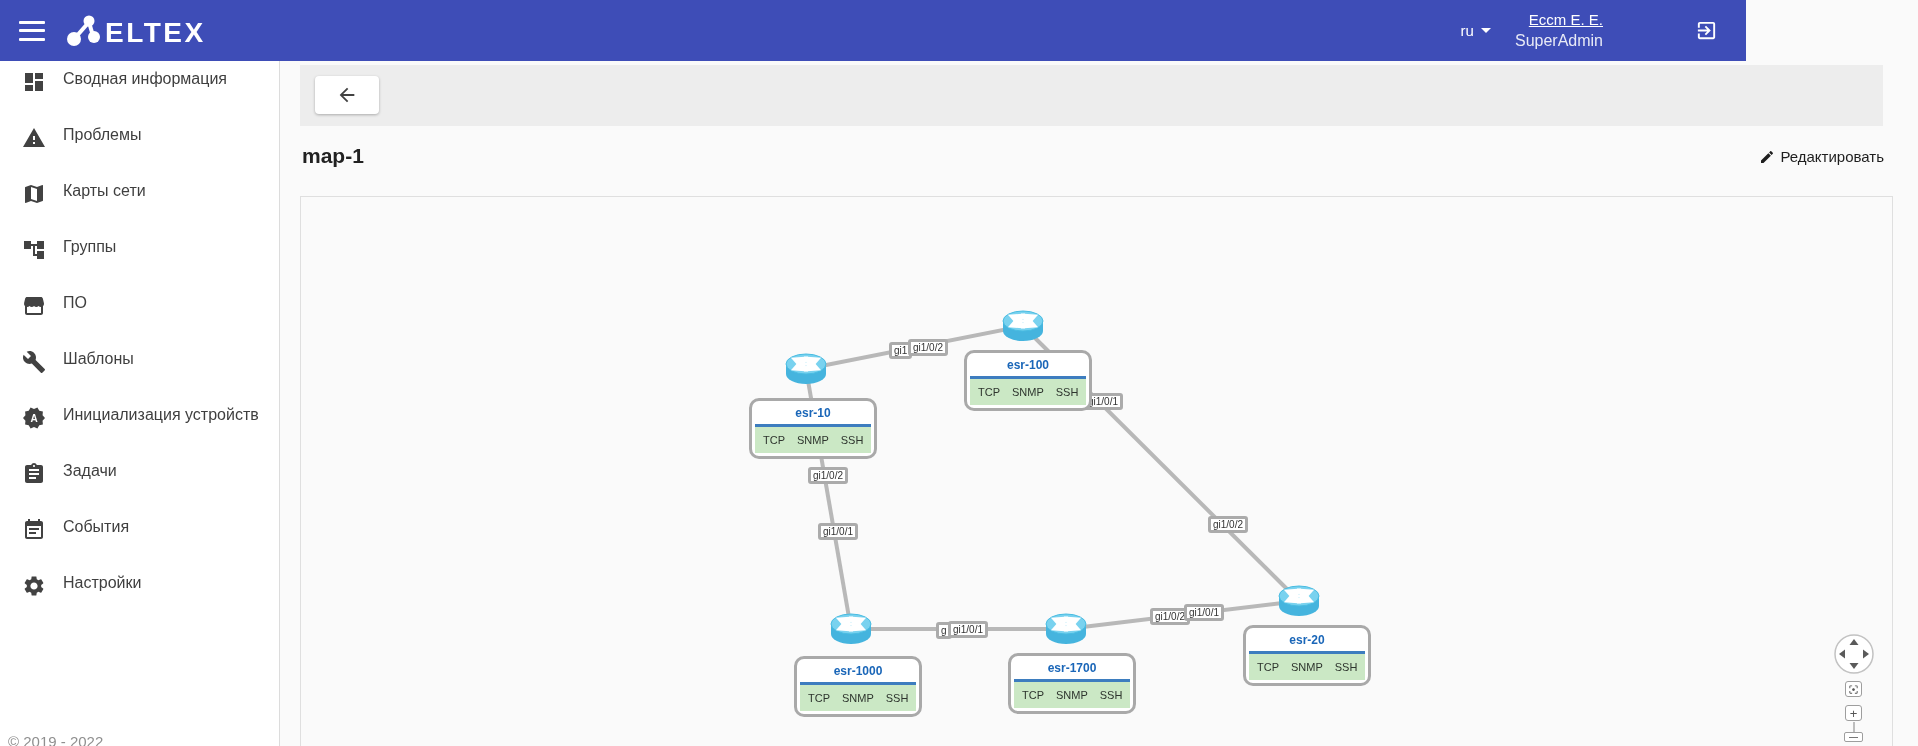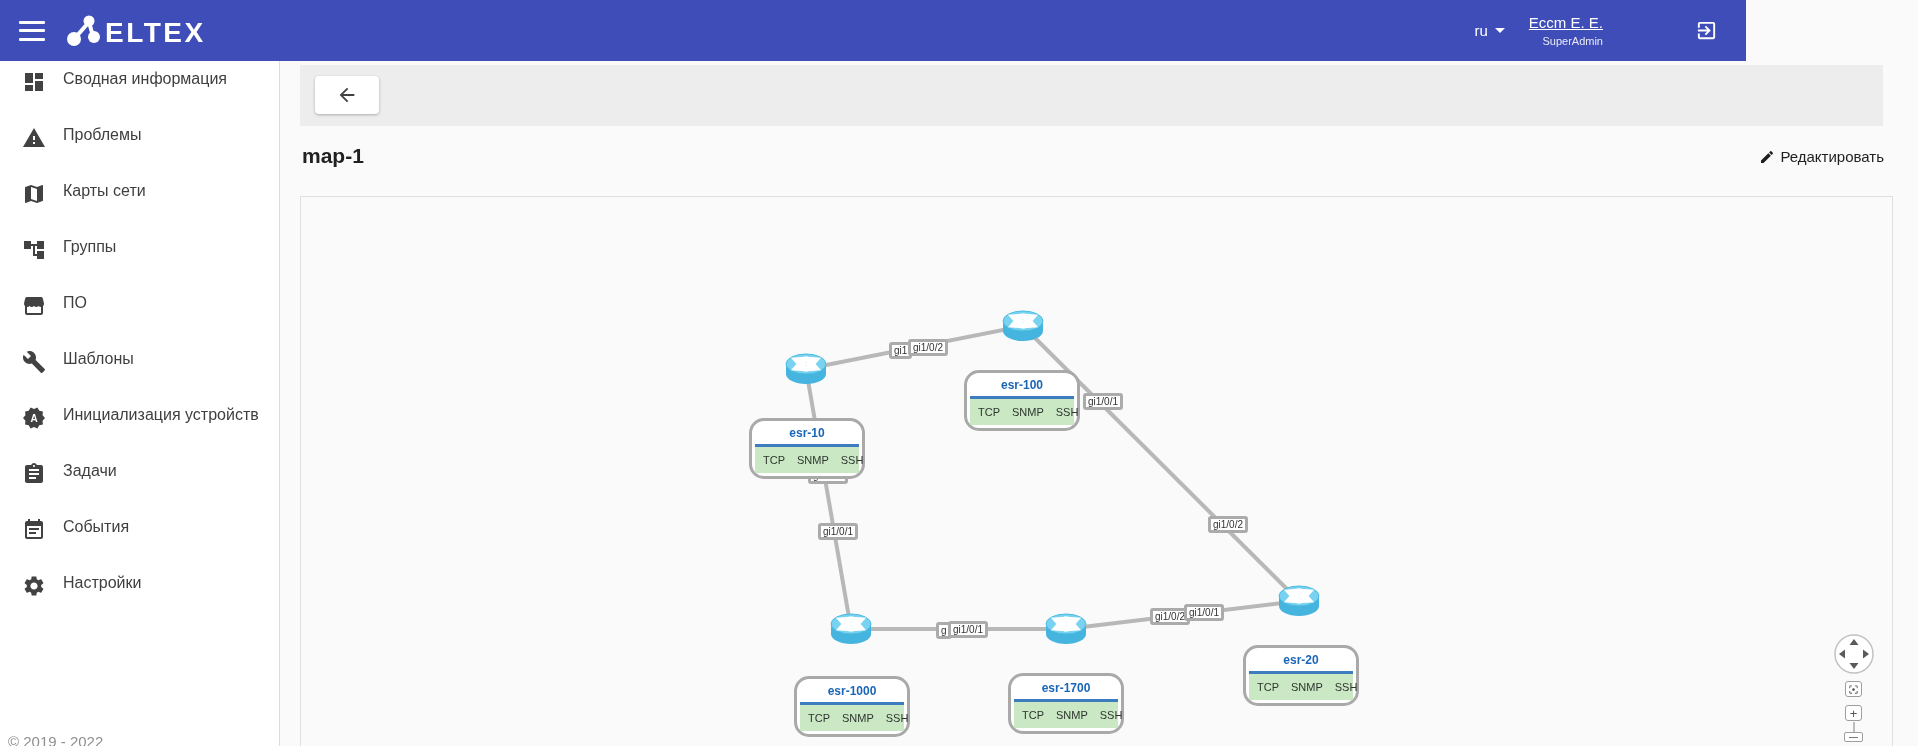--- a/index.html
+++ b/index.html
@@ -12,21 +12,21 @@
   .hamburger { width:26px; height:20px; margin-left:19px; cursor:pointer;
                display:flex; flex-direction:column; justify-content:space-between; }
   .hamburger span { display:block; height:3px; background:#fff; border-radius:1px; }
   .logo { margin-left:18px; display:flex; align-items:center; }
   .topbar-spacer { flex:1; }
   .lang { color:#fff; font-size:15px; display:flex; align-items:center; gap:7px; cursor:pointer; }
   .lang .caret { width:0; height:0; border-left:5px solid transparent; border-right:5px solid transparent;
                  border-top:5px solid #fff; }
   .userblock { margin-left:24px; margin-right:92px; text-align:right; color:#fff; }
   .username { font-size:15px; text-decoration:underline; cursor:pointer; }
-  .userrole { font-size:11px; margin-top:4px; color:#e8eaf6; }
+  .userrole { font-size:16px; margin-top:4px; color:#e8eaf6; }
   .logout { margin-right:28px; cursor:pointer; display:flex; align-items:center; }
 
   
   .sidebar { position:absolute; left:0; top:61px; width:280px; height:685px;
              background:#ffffff; border-right:1px solid #dcdcdc; z-index:40; }
   .nav { padding-top:9px; }
   .nav-item { height:56px; display:flex; align-items:flex-start; padding-left:22px; cursor:pointer;
               white-space:nowrap; }
   .nav-icon { width:24px; height:24px; flex:0 0 24px; display:flex; align-items:center;
               justify-content:center; position:relative; }
@@ -47,22 +47,22 @@
   .page-title { position:absolute; left:2px; top:4px; font-size:21px; font-weight:bold; color:#212121; }
   .edit-btn { position:absolute; right:0px; top:8px; display:flex; align-items:center; gap:5px;
               cursor:pointer; font-size:15px; color:#1e1e1e; background:none; border:none;
               font-family:"Liberation Sans", sans-serif; }
 
   
   .map-panel { position:absolute; left:300px; top:196px; width:1593px; height:640px;
                border:1px solid #dfdfdf; background:#fafafa; z-index:5; }
   .links-svg { position:absolute; left:0; top:0; z-index:1; }
   .router { position:absolute; z-index:3; width:48px; height:40px; cursor:pointer; }
-  .node-box { position:absolute; z-index:4; width:116px; background:#fff;
-              border:3px solid #a9a9a9; border-radius:15px; padding:3px; cursor:pointer;margin-top:20px; }
+  .node-box { position:absolute; z-index:4; width:128px; background:#fff;
+              border:3px solid #a9a9a9; border-radius:10px; padding:3px; cursor:pointer; }
   .node-title { text-align:center; color:#1a66b8; font-size:12px; font-weight:bold;
                 padding:2px 0 4px 0; border-bottom:3px solid #3d7dbf; }
   .node-protos { background:#cbe8c5; display:flex; justify-content:space-between;
                  padding:7px 8px; font-size:11px; color:#2e352e;gap:12px; }
   .port-label { position:absolute; z-index:2; background:#fff; border:3px solid #ababab;
                 border-radius:3px; font-size:10px; color:#333; line-height:11px; padding:0 2px;
                 white-space:nowrap; }
 
   
   .compass { position:absolute; left:1531px; top:435px; z-index:6; cursor:pointer; }

